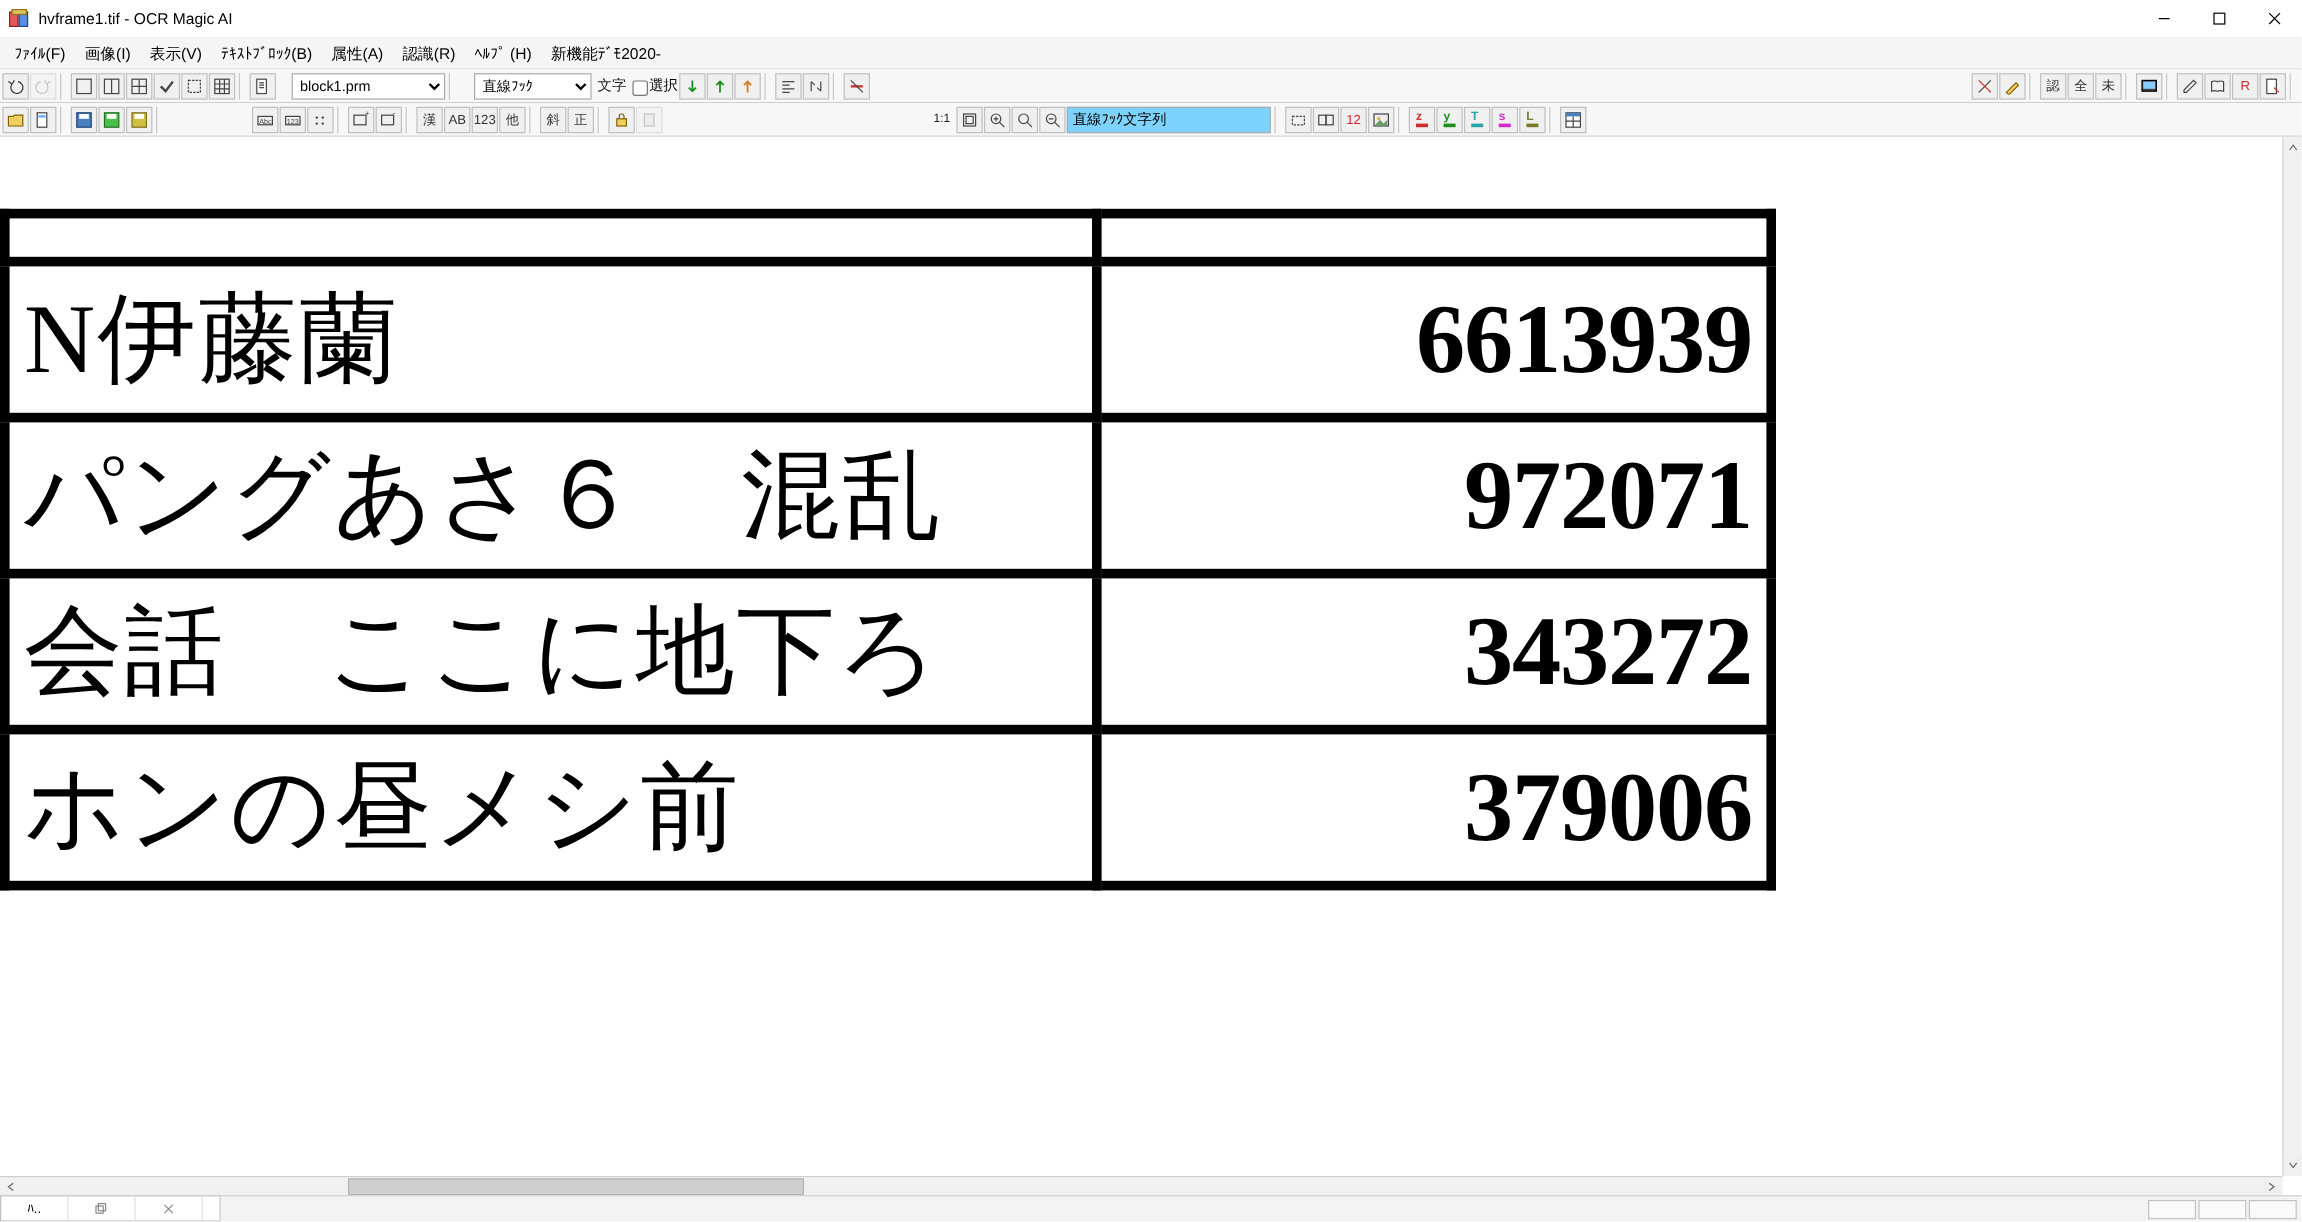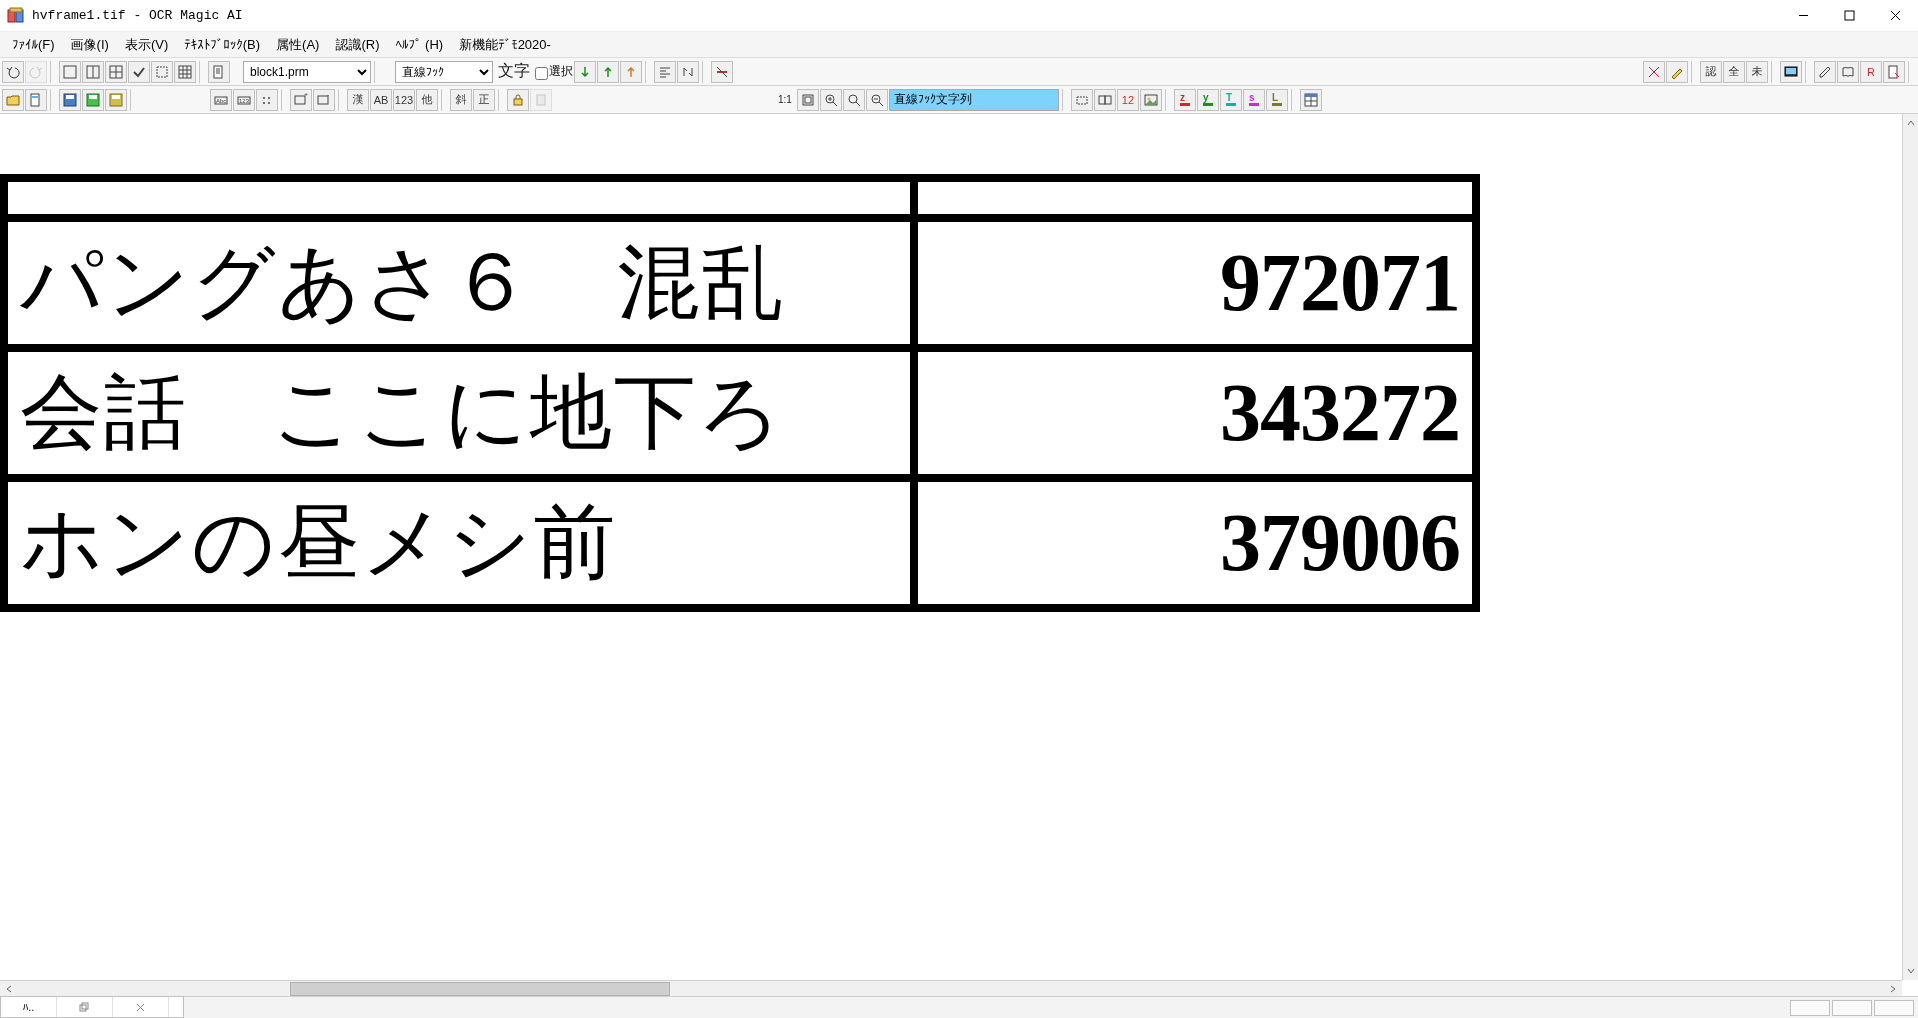--- a/index.html
+++ b/index.html
@@ -1,35 +1,35 @@
 <!DOCTYPE html>
 <html><head>
 <meta charset="utf-8">
 <style>
 * { margin: 0; padding: 0; box-sizing: border-box; font-family: "MS Gothic", "Meiryo", sans-serif; }
 body { width: 1918px; height: 1018px; background: #fff; overflow: hidden; position: relative; }
 
 .titlebar { height: 32px; display: flex; align-items: center; background: #fff; border-bottom: 1px solid #eee; }
 .titlebar .app-icon { width: 20px; height: 20px; margin: 0 6px; display: inline-flex; align-items: center; justify-content: center; }
 .titlebar .app-icon svg { width: 18px; height: 18px; }
-.titlebar .title-text { font-size: 13px; color: #000; flex: 0 0 auto; font-family: Liberation Mono, monospace; }
+.titlebar .title-text { font-size: 13px; color: #000; flex: 0 0 auto; }
 .titlebar .spacer { flex: 1; }
 .win-btn { width: 46px; height: 32px; display: flex; align-items: center; justify-content: center; color: #000; }
 .win-btn svg { width: 11px; height: 11px; stroke: currentColor; fill: none; stroke-width: 1; }
 
 .menubar { height: 26px; display: flex; align-items: center; padding: 0 4px; background: #f5f5f5; border-bottom: 1px solid #ddd; font-size: 13px; text-align: right; }
 .menubar .menu-item { padding: 2px 8px; cursor: default; }
 
 .toolrow { display: flex; align-items: center; background: #f7f7f7; border-bottom: 1px solid #d0d0d0; height: 28px; gap: 1px; padding: 0 2px; position: relative; }
 .tool-sep { width: 6px; height: 22px; border-left: 1px solid #c8c8c8; margin: 0 2px; }
 .tbtn { width: 22px; height: 22px; border: 1px solid #c0c0c0; background: #f0f0f0; display: inline-flex; align-items: center; justify-content: center; font-size: 11px; color: #333; cursor: default; }
 .tbtn.disabled { opacity: .45; }
 .tbtn svg { width: 14px; height: 14px; }
 .tselect { height: 22px; border: 1px solid #aaa; font-size: 12px; background: #fff; padding: 0 2px; margin-left: 12px; }
-.tlabel { font-size: 16px; padding: 0 4px; color: #222; }
+.tlabel { font-size: 12px; padding: 0 4px; color: #222; }
 .tcheck { display: inline-flex; align-items: flex-end; font-size: 12px; gap: 1px; }
 .ttext { height: 22px; border: 1px solid #aaa; font-size: 12px; background: #7dd3fc; padding: 0 4px; }
 
 .workspace { position: absolute; top: 114px; bottom: 38px; left: 0; right: 16px; background: #fff; overflow: hidden; }
 .doc { position: absolute; left: 0; top: 60px; width: 1480px; }
 .doc table { border-collapse: collapse; width: 100%; }
 .doc td { border: 8px solid #000; padding: 6px 12px; font-family: "MS Mincho", serif; color: #000; white-space: nowrap; vertical-align: middle; }
 .doc .c-left { font-size: 82px; letter-spacing: 2px; width: 910px; height:124px; }
 .doc .c-right { font-size: 82px; font-weight: 900; text-align: right; letter-spacing: -1px; font-family: Georgia, "Times New Roman", serif; }
 .doc .hdr td { height: 40px; }
@@ -436,20 +436,24 @@
 </div>
 
 <div class="workspace">
   <div class="doc">
     <table>
       <tbody>
           <tr class="hdr">
             <td class="c-left"></td>
             <td class="c-right"></td>
           </tr>
+      <tr>
+        <td class="c-left">N伊藤蘭</td>
+        <td class="c-right">6613939</td>
+      </tr>
       <tr>
         <td class="c-left">パングあさ６　混乱</td>
         <td class="c-right">972071</td>
       </tr>
       <tr>
         <td class="c-left">会話　ここに地下ろ</td>
         <td class="c-right">343272</td>
       </tr>
       <tr>
         <td class="c-left">ホンの昼メシ前</td>

